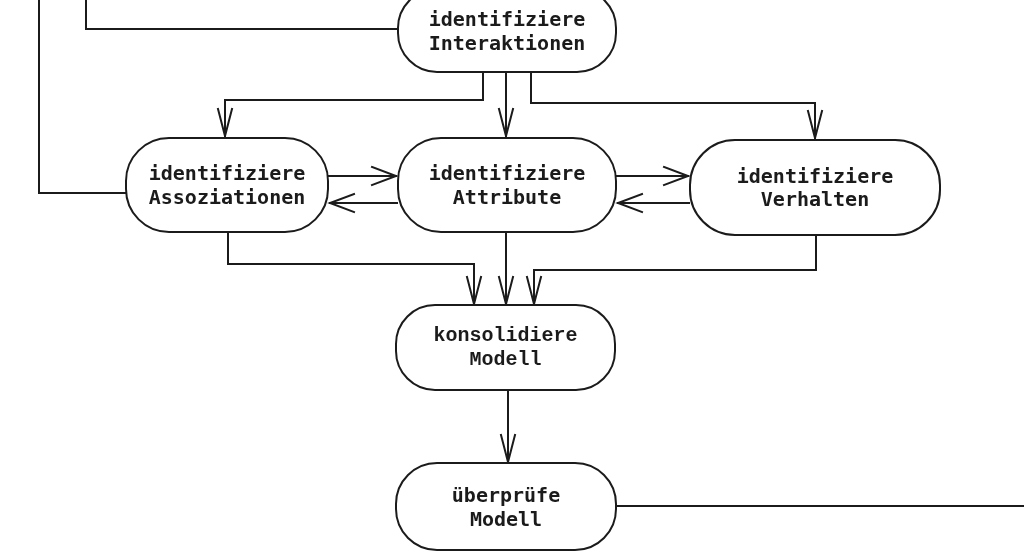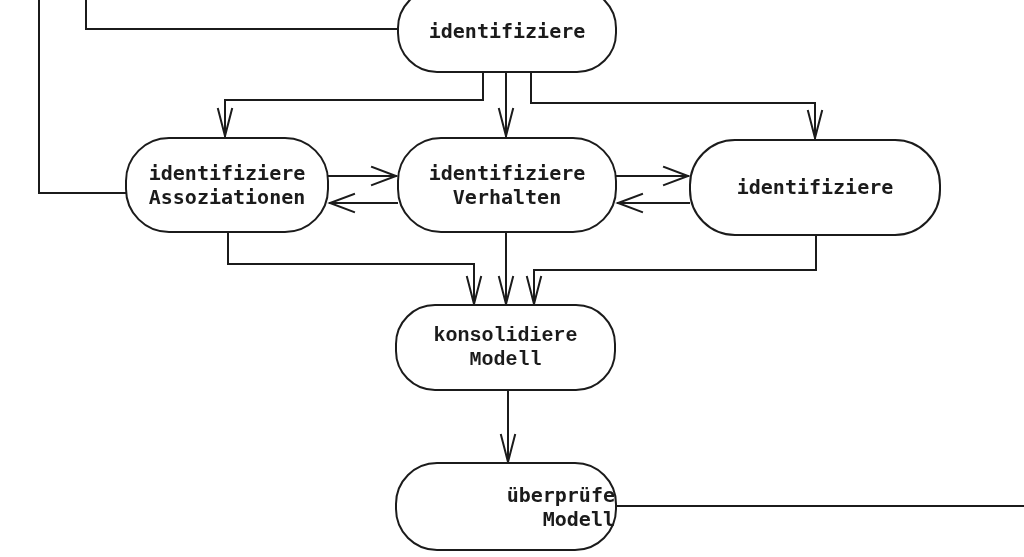--- a/index.html
+++ b/index.html
@@ -47,21 +47,21 @@
     font-size: 20px;
     line-height: 24px;
     white-space: nowrap;
   }
   .node span { display: block; }
   .n-interaktionen { left: 369px; top: -12px; width: 220px; height: 85px; border-radius: 40px; }
   .n-assoziationen { left: 97px;  top: 137px; width: 204px; height: 96px; }
   .n-attribute     { left: 369px; top: 137px; width: 220px; height: 96px; }
   .n-verhalten     { left: 661px; top: 139px; width: 252px; height: 97px; border-radius: 46px; line-height: 23px; }
   .n-konsolidiere  { left: 367px; top: 304px; width: 221px; height: 87px; border-radius: 40px; font-family: Liberation Mono, monospace; }
-  .n-ueberpruefe   { left: 367px; top: 462px; width: 222px; height: 89px; border-radius: 42px; align-items: flex-end; }
+  .n-ueberpruefe   { left: 367px; top: 462px; width: 222px; height: 89px; border-radius: 42px; }
 </style>
 </head>
 <body>
 
 <div class="canvas">
 
   <svg class="edges" viewBox="0 0 1024 557" xmlns="http://www.w3.org/2000/svg" aria-hidden="true">
     <path d="M58,0 L58,29 L369,29"></path>
     <path d="M11,0 L11,193 L99,193"></path>
     <path d="M455,73 L455,100 L197,100 L197,136 M190,109 L197,136 L204,109"></path>
@@ -73,34 +73,36 @@
     <path d="M661,203 L590,203 M614,194 L590,203 L614,212"></path>
     <path d="M200,233 L200,264 L446,264 L446,304 M439,277 L446,304 L453,277"></path>
     <path d="M478,233 L478,304 M471,277 L478,304 L485,277"></path>
     <path d="M788,236 L788,270 L506,270 L506,304 M499,277 L506,304 L513,277"></path>
     <path d="M480,391 L480,462 M473,435 L480,462 L487,435"></path>
     <path d="M589,506 L1012,506 L1012,0"></path>
   </svg>
 
   <div class="node n-interaktionen">
     <span>identifiziere</span>
+    <span>Interaktionen</span>
   </div>
 
   <div class="node n-assoziationen">
     <span>identifiziere</span>
     <span>Assoziationen</span>
   </div>
 
   <div class="node n-attribute">
     <span>identifiziere</span>
-    <span>Verhalten</span>
+    <span>Attribute</span>
   </div>
 
   <div class="node n-verhalten">
     <span>identifiziere</span>
+    <span>Verhalten</span>
   </div>
 
   <div class="node n-konsolidiere">
     <span>konsolidiere</span>
     <span>Modell</span>
   </div>
 
   <div class="node n-ueberpruefe">
     <span>überprüfe</span>
     <span>Modell</span>

